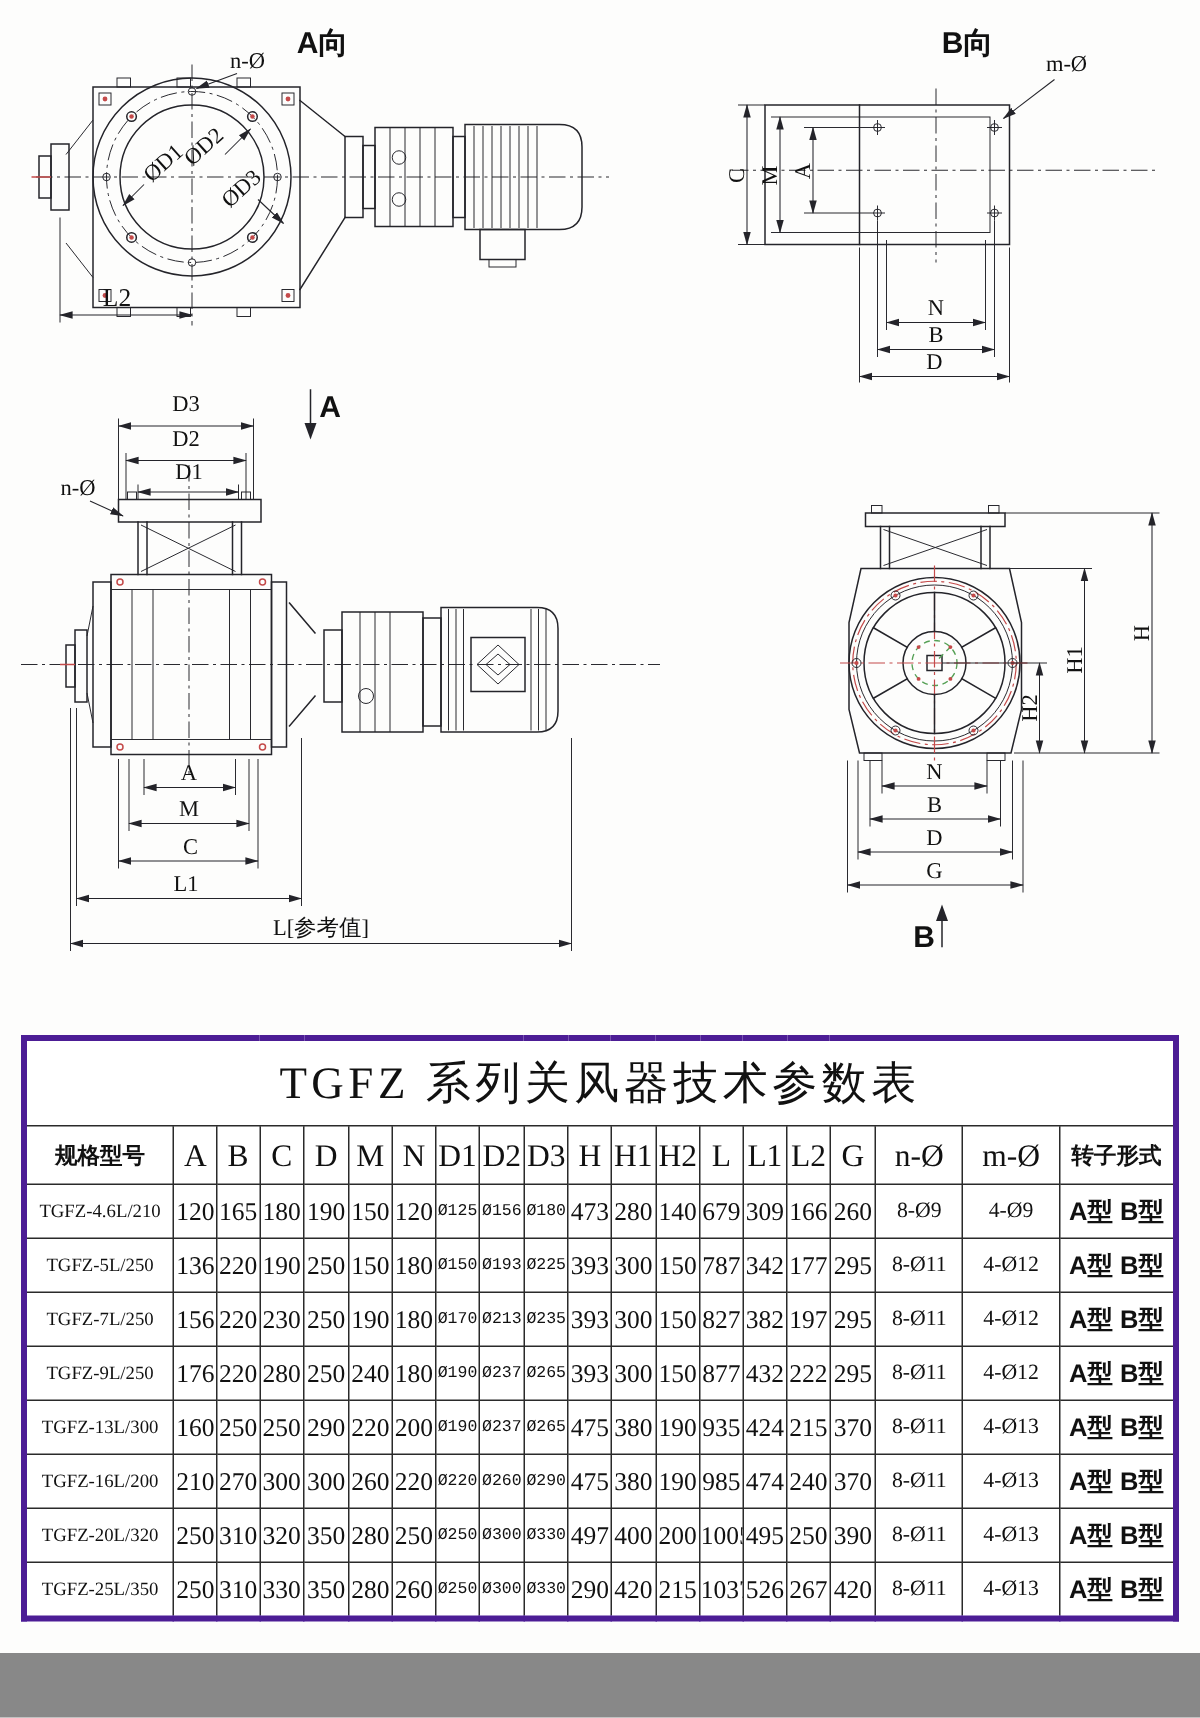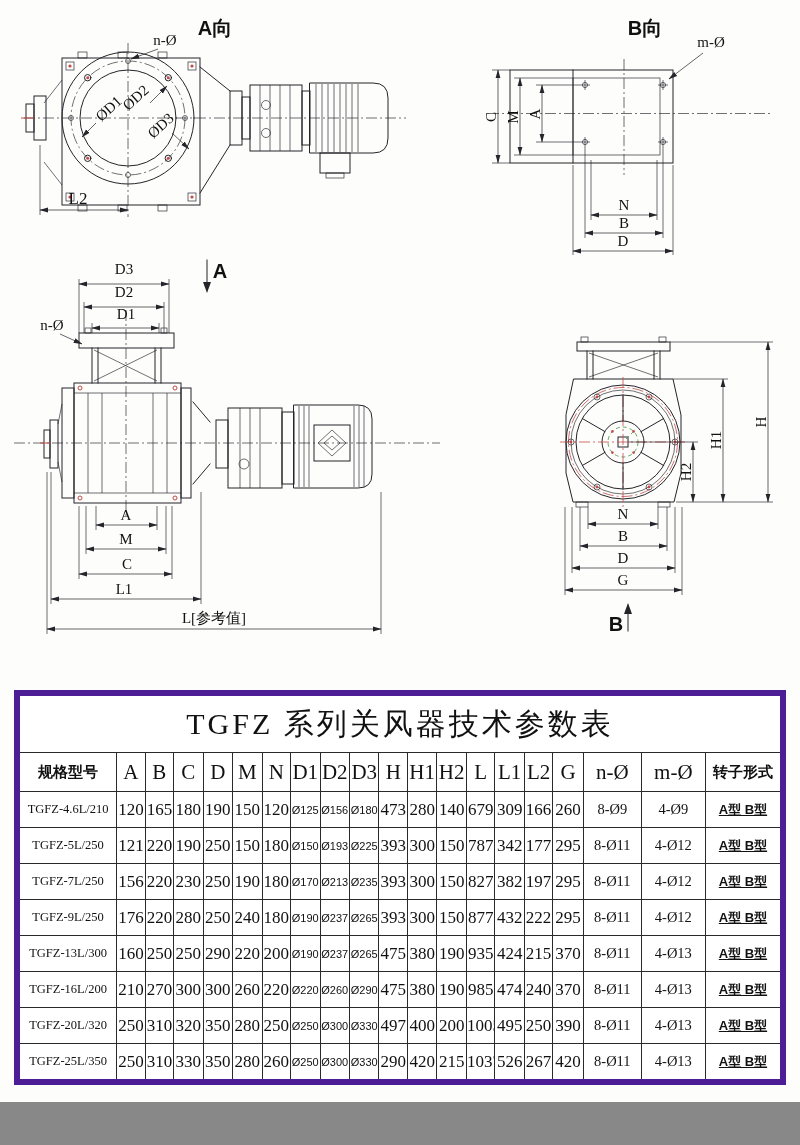--- a/index.html
+++ b/index.html
@@ -15,34 +15,34 @@
   .redf{fill:#c44a4a;stroke:none;}
   .grn {stroke:#55a055;fill:none;stroke-width:.9;stroke-dasharray:4 3;}
   .dim {stroke:#24242a;fill:none;stroke-width:.7;marker-start:url(#arw);marker-end:url(#arw);}
   .arr {stroke:#24242a;fill:none;stroke-width:.7;marker-end:url(#arw);}
   .blk {fill:#24242a;stroke:none;}
   text.lb{font-family:"Liberation Serif",serif;font-size:15px;fill:#111;text-anchor:middle;}
   text.big{font-family:"Liberation Sans",sans-serif;font-size:20px;fill:#111;text-anchor:middle;font-weight:bold;}
   
   .tbl-wrap{position:absolute;left:14px;top:690px;}
   table.param{border-collapse:collapse;table-layout:fixed;width:772px;background:#fff;
-              border:6px solid #4c1d95;}
+              border:4px solid #4c1d95;}
   table.param th,table.param td{border:1px solid #2a2a2a;text-align:center;padding:0;
               overflow:hidden;white-space:nowrap;}
   .title-cell{height:56px;font-family:"Liberation Serif",serif;font-size:30px;
               font-weight:normal;letter-spacing:3px;}
   .hdr-row th{height:38px;margin-top:24px;}
   .h-num{font-family:"Liberation Serif",serif;font-size:21px;font-weight:normal;}
   .h-cn {font-size:15px;font-weight:bold;}
   tbody.rows td{height:35px;}
   .c-model{font-family:"Liberation Serif",serif;font-size:12.5px;text-align:left;padding-left:3px;}
   .c-num  {font-family:"Liberation Serif",serif;font-size:17px;}
-  .c-dia  {font-family:Liberation Sans, sans-serif;font-size:11px;}
+  .c-dia  {font-family:Liberation Mono, monospace;font-size:11px;}
   .c-holes{font-family:"Liberation Serif",serif;font-size:14.5px;text-align:left;padding-left:5px;}
-  .c-rotor{font-size:13px;font-weight:bold;text-decoration:underline;}
+  .c-rotor{font-size:17px;font-weight:bold;}
   
   .notes{position:absolute;left:18px;top:1080px;font-size:13px;font-weight:bold;line-height:1.65;}
   .notes .l2{padding-left:30px;}
 </style>
 </head>
 <body>
 
 <div class="sheet">
 
   <svg width="0" height="0" style="position:absolute" aria-hidden="true">
@@ -407,21 +407,21 @@
             <td class="c-num">679</td>
             <td class="c-num">309</td>
             <td class="c-num">166</td>
             <td class="c-num">260</td>
             <td class="c-holes">8-Ø9</td>
             <td class="c-holes">4-Ø9</td>
             <td class="c-rotor">A型 B型</td>
           </tr>
           <tr>
             <td class="c-model">TGFZ-5L/250</td>
-            <td class="c-num">121</td>
+            <td class="c-num">136</td>
             <td class="c-num">220</td>
             <td class="c-num">190</td>
             <td class="c-num">250</td>
             <td class="c-num">150</td>
             <td class="c-num">180</td>
             <td class="c-dia">Ø150</td>
             <td class="c-dia">Ø193</td>
             <td class="c-dia">Ø225</td>
             <td class="c-num">393</td>
             <td class="c-num">300</td>

